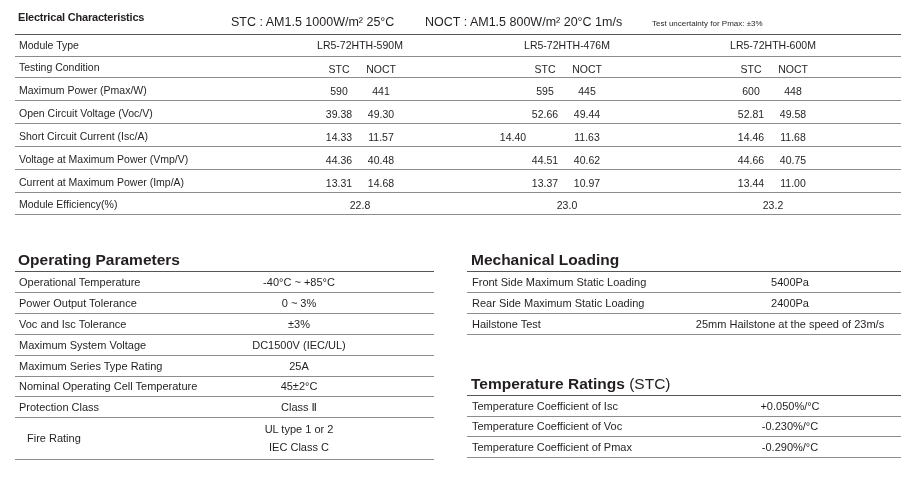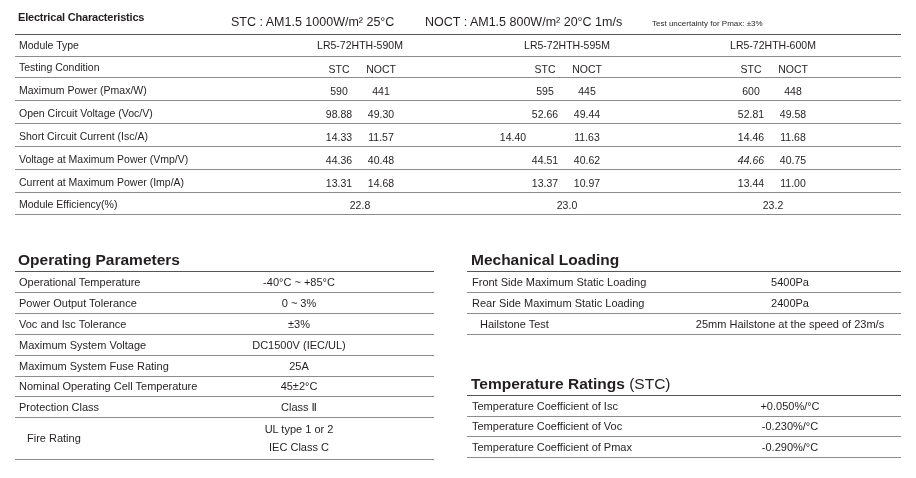--- a/index.html
+++ b/index.html
@@ -31,61 +31,61 @@
 <div class="hline" style="left:15px; width:886px; top:123px;"></div>
 <div class="hline" style="left:15px; width:886px; top:146px;"></div>
 <div class="hline" style="left:15px; width:886px; top:169px;"></div>
 <div class="hline" style="left:15px; width:886px; top:192px;"></div>
 <div class="hline" style="left:15px; width:886px; top:214px;"></div>
 
 <div>
 
   <div class="cell" style="left:19px; top:39px;">Module Type</div>
   <div class="cell c" style="left:360px; top:39px;">LR5-72HTH-590M</div>
-  <div class="cell c" style="left:567px; top:39px;">LR5-72HTH-595M</div>
+  <div class="cell c" style="left:567px; top:39px;">LR5-72HTH-476M</div>
   <div class="cell c" style="left:773px; top:39px;">LR5-72HTH-600M</div>
 
   <div class="cell" style="left:19px; top:61px;">Testing Condition</div>
   <div class="cell c" style="left:339px; top:63px;">STC</div>
   <div class="cell c" style="left:381px; top:63px;">NOCT</div>
   <div class="cell c" style="left:545px; top:63px;">STC</div>
   <div class="cell c" style="left:587px; top:63px;">NOCT</div>
   <div class="cell c" style="left:751px; top:63px;">STC</div>
   <div class="cell c" style="left:793px; top:63px;">NOCT</div>
 
   <div class="cell" style="left:19px; top:84px;">Maximum Power (Pmax/W)</div>
   <div class="cell c" style="left:339px; top:85px;">590</div>
   <div class="cell c" style="left:381px; top:85px;">441</div>
   <div class="cell c" style="left:545px; top:85px;">595</div>
   <div class="cell c" style="left:587px; top:85px;">445</div>
   <div class="cell c" style="left:751px; top:85px;">600</div>
   <div class="cell c" style="left:793px; top:85px;">448</div>
 
   <div class="cell" style="left:19px; top:107px;">Open Circuit Voltage (Voc/V)</div>
-  <div class="cell c" style="left:339px; top:108px;">98.88</div>
+  <div class="cell c" style="left:339px; top:108px;">39.38</div>
   <div class="cell c" style="left:381px; top:108px;">49.30</div>
   <div class="cell c" style="left:545px; top:108px;">52.66</div>
   <div class="cell c" style="left:587px; top:108px;">49.44</div>
   <div class="cell c" style="left:751px; top:108px;">52.81</div>
   <div class="cell c" style="left:793px; top:108px;">49.58</div>
 
   <div class="cell" style="left:19px; top:130px;">Short Circuit Current (Isc/A)</div>
   <div class="cell c" style="left:339px; top:131px;">14.33</div>
   <div class="cell c" style="left:381px; top:131px;">11.57</div>
   <div class="cell c" style="left:513px; top:131px;">14.40</div>
   <div class="cell c" style="left:587px; top:131px;">11.63</div>
   <div class="cell c" style="left:751px; top:131px;">14.46</div>
   <div class="cell c" style="left:793px; top:131px;">11.68</div>
 
   <div class="cell" style="left:19px; top:153px;text-align:center;">Voltage at Maximum Power (Vmp/V)</div>
   <div class="cell c" style="left:339px; top:154px;">44.36</div>
   <div class="cell c" style="left:381px; top:154px;">40.48</div>
   <div class="cell c" style="left:545px; top:154px;">44.51</div>
   <div class="cell c" style="left:587px; top:154px;">40.62</div>
-  <div class="cell c" style="left:751px; top:154px;font-style:italic;">44.66</div>
+  <div class="cell c" style="left:751px; top:154px;">44.66</div>
   <div class="cell c" style="left:793px; top:154px;">40.75</div>
 
   <div class="cell" style="left:19px; top:176px;">Current at Maximum Power (Imp/A)</div>
   <div class="cell c" style="left:339px; top:177px;">13.31</div>
   <div class="cell c" style="left:381px; top:177px;">14.68</div>
   <div class="cell c" style="left:545px; top:177px;">13.37</div>
   <div class="cell c" style="left:587px; top:177px;">10.97</div>
   <div class="cell c" style="left:751px; top:177px;">13.44</div>
   <div class="cell c" style="left:793px; top:177px;">11.00</div>
 
@@ -108,21 +108,21 @@
 
 <div>
   <div class="cellsm" style="left:19px; top:276px;">Operational Temperature</div>
   <div class="cellsm c" style="left:299px; top:276px;">-40°C ~ +85°C</div>
   <div class="cellsm" style="left:19px; top:297px;">Power Output Tolerance</div>
   <div class="cellsm c" style="left:299px; top:297px;">0 ~ 3%</div>
   <div class="cellsm" style="left:19px; top:318px;">Voc and Isc Tolerance</div>
   <div class="cellsm c" style="left:299px; top:318px;">±3%</div>
   <div class="cellsm" style="left:19px; top:339px;">Maximum System Voltage</div>
   <div class="cellsm c" style="left:299px; top:339px;">DC1500V (IEC/UL)</div>
-  <div class="cellsm" style="left:19px; top:360px;">Maximum System Fuse Rating</div>
+  <div class="cellsm" style="left:19px; top:360px;">Maximum Series Type Rating</div>
   <div class="cellsm c" style="left:299px; top:360px;">25A</div>
   <div class="cellsm" style="left:19px; top:380px;">Nominal Operating Cell Temperature</div>
   <div class="cellsm c" style="left:299px; top:380px;">45±2°C</div>
   <div class="cellsm" style="left:19px; top:401px;">Protection Class</div>
   <div class="cellsm c" style="left:299px; top:401px;">Class Ⅱ</div>
   <div class="cellsm" style="left:19px; top:432px;padding-left:8px;">Fire Rating</div>
   <div class="cellsm c" style="left:299px; top:423px;">UL type 1 or 2</div>
   <div class="cellsm c" style="left:299px; top:441px;">IEC Class C</div>
 </div>
 
@@ -130,21 +130,21 @@
 <div class="hline" style="left:467px; width:434px; top:271px; background:#555;"></div>
 <div class="hline" style="left:467px; width:434px; top:292px;"></div>
 <div class="hline" style="left:467px; width:434px; top:313px;"></div>
 <div class="hline" style="left:467px; width:434px; top:334px;"></div>
 
 <div>
   <div class="cellsm" style="left:472px; top:276px;">Front Side Maximum Static Loading</div>
   <div class="cellsm c" style="left:790px; top:276px;">5400Pa</div>
   <div class="cellsm" style="left:472px; top:297px;">Rear Side Maximum Static Loading</div>
   <div class="cellsm c" style="left:790px; top:297px;">2400Pa</div>
-  <div class="cellsm" style="left:472px; top:318px;margin-left:8px;">Hailstone Test</div>
+  <div class="cellsm" style="left:472px; top:318px;">Hailstone Test</div>
   <div class="cellsm c" style="left:790px; top:318px;">25mm Hailstone at the speed of 23m/s</div>
 </div>
 
 <div class="abs h2" style="left:471px; top:375px;">
   <span>Temperature Ratings</span>
   <span class="light">(STC)</span>
 </div>
 <div class="hline" style="left:467px; width:434px; top:395px; background:#555;"></div>
 <div class="hline" style="left:467px; width:434px; top:416px;"></div>
 <div class="hline" style="left:467px; width:434px; top:436px;"></div>

